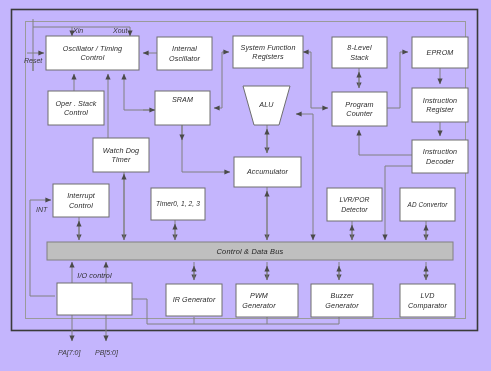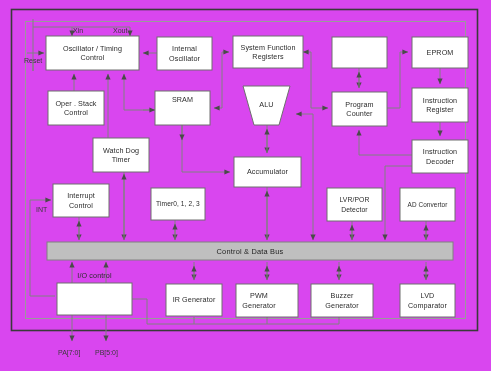--- a/index.html
+++ b/index.html
@@ -8,22 +8,23 @@
     padding: 0;
     background: #ffffff;
   }
   body {
     font-family: "Liberation Sans", sans-serif;
   }
   #canvas {
     position: relative;
     width: 491px;
     height: 371px;
-    background: #d946ef;
+    background: #c4b5fd;
     overflow: hidden;
+    font-style: italic;
   }
   #canvas svg {
     position: absolute;
     left: 0;
     top: 0;
   }
   .blk-label {
     position: absolute;
     display: flex;
     align-items: center;
@@ -227,20 +228,22 @@
   <div class="blk-label" style="left:151px;top:188px;width:54px;height:32px;font-size:6.6px">Timer0, 1, 2, 3</div>
   <div class="blk-label" style="left:166px;top:284px;width:56px;height:32px">IR Generator</div>
 
   <div class="blk-label" style="left:233px;top:36px;width:70px;height:32px">System Function
 Registers</div>
   <div class="blk-label" style="left:243px;top:92px;width:47px;height:26px">ALU</div>
   <div class="blk-label" style="left:234px;top:157px;width:67px;height:30px">Accumulator</div>
   <div class="blk-label" style="left:236px;top:284px;width:46px;height:33px">PWM
 Generator</div>
 
+  <div class="blk-label" style="left:332px;top:37px;width:55px;height:31px">8-Level
+Stack</div>
   <div class="blk-label" style="left:332px;top:92px;width:55px;height:34px">Program
 Counter</div>
   <div class="blk-label" style="left:327px;top:188px;width:55px;height:33px;font-size:6.8px">LVR/POR
 Detector</div>
   <div class="blk-label" style="left:311px;top:284px;width:62px;height:33px">Buzzer
 Generator</div>
 
   <div class="blk-label" style="left:412px;top:37px;width:56px;height:31px">EPROM</div>
   <div class="blk-label" style="left:412px;top:88px;width:56px;height:34px">Instruction
 Register</div>

